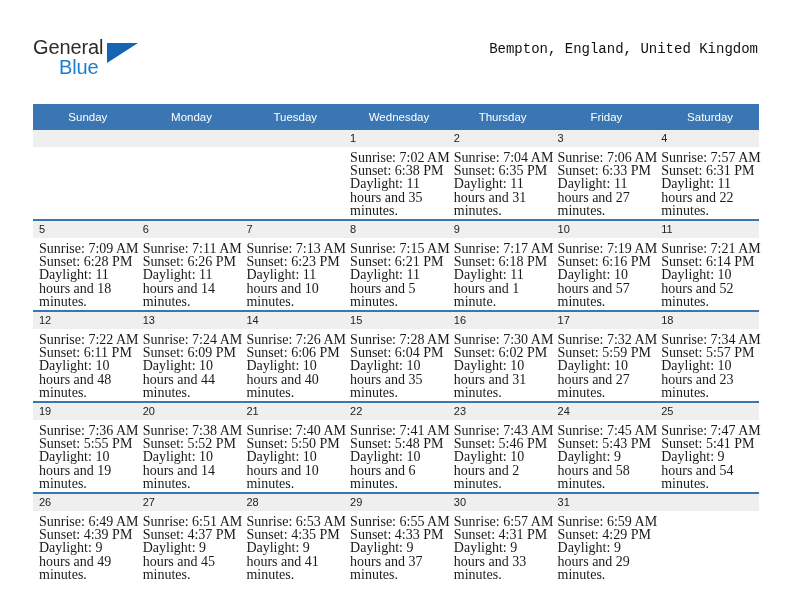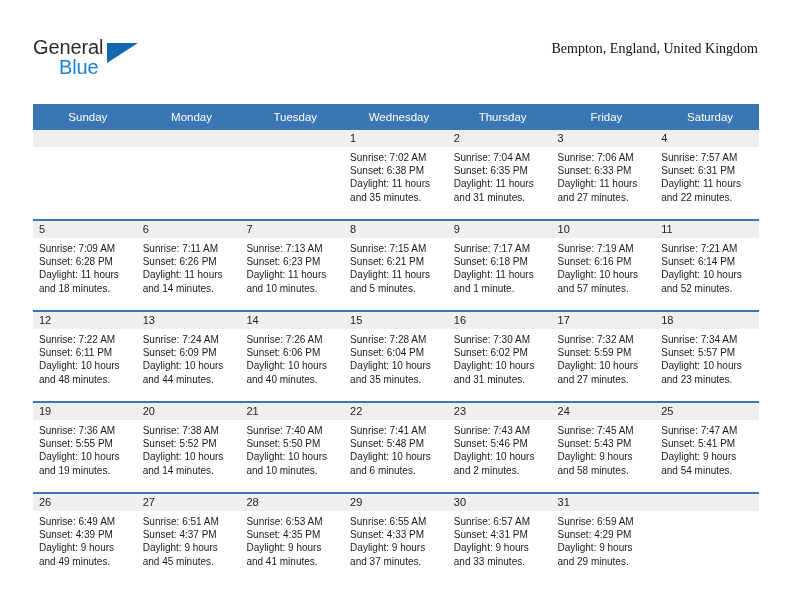--- a/index.html
+++ b/index.html
@@ -81,21 +81,21 @@
     color: #111111;
     font-weight: normal;
     margin: 0;
     font-family: "Liberation Sans", sans-serif;
   }
   .cal-subtitle {
     font-size: 14px;
     line-height: 18px;
     color: #111111;
     margin: 8px 0 8px 0;
-    font-family: Liberation Serif, serif;
+    font-family: Liberation Mono, monospace;
   }
 
   
   .calendar {
     position: absolute;
     left: 33px;
     top: 104px;
     width: 726px;
     border-collapse: collapse;
     table-layout: fixed;
@@ -136,24 +136,24 @@
     box-sizing: border-box;
     font-size: 11px;
     line-height: 15px;
     color: #222222;
   }
   .daycell.empty .daynum-band {
     background: #efefef;
   }
   .dayinfo {
     padding: 4px 6px 0 6px;
-    font-size: 10px;
+    font-size: 14px;
     line-height: 13.2px;
     color: #1a1a1a;
-    font-family: Liberation Sans, sans-serif;
+    font-family: Liberation Serif, serif;
   }
   .dayinfo div {
     white-space: nowrap;
   }
   .dayinfo .daylight {
     white-space: normal;
   }
 </style>
 </head>
 <body>

